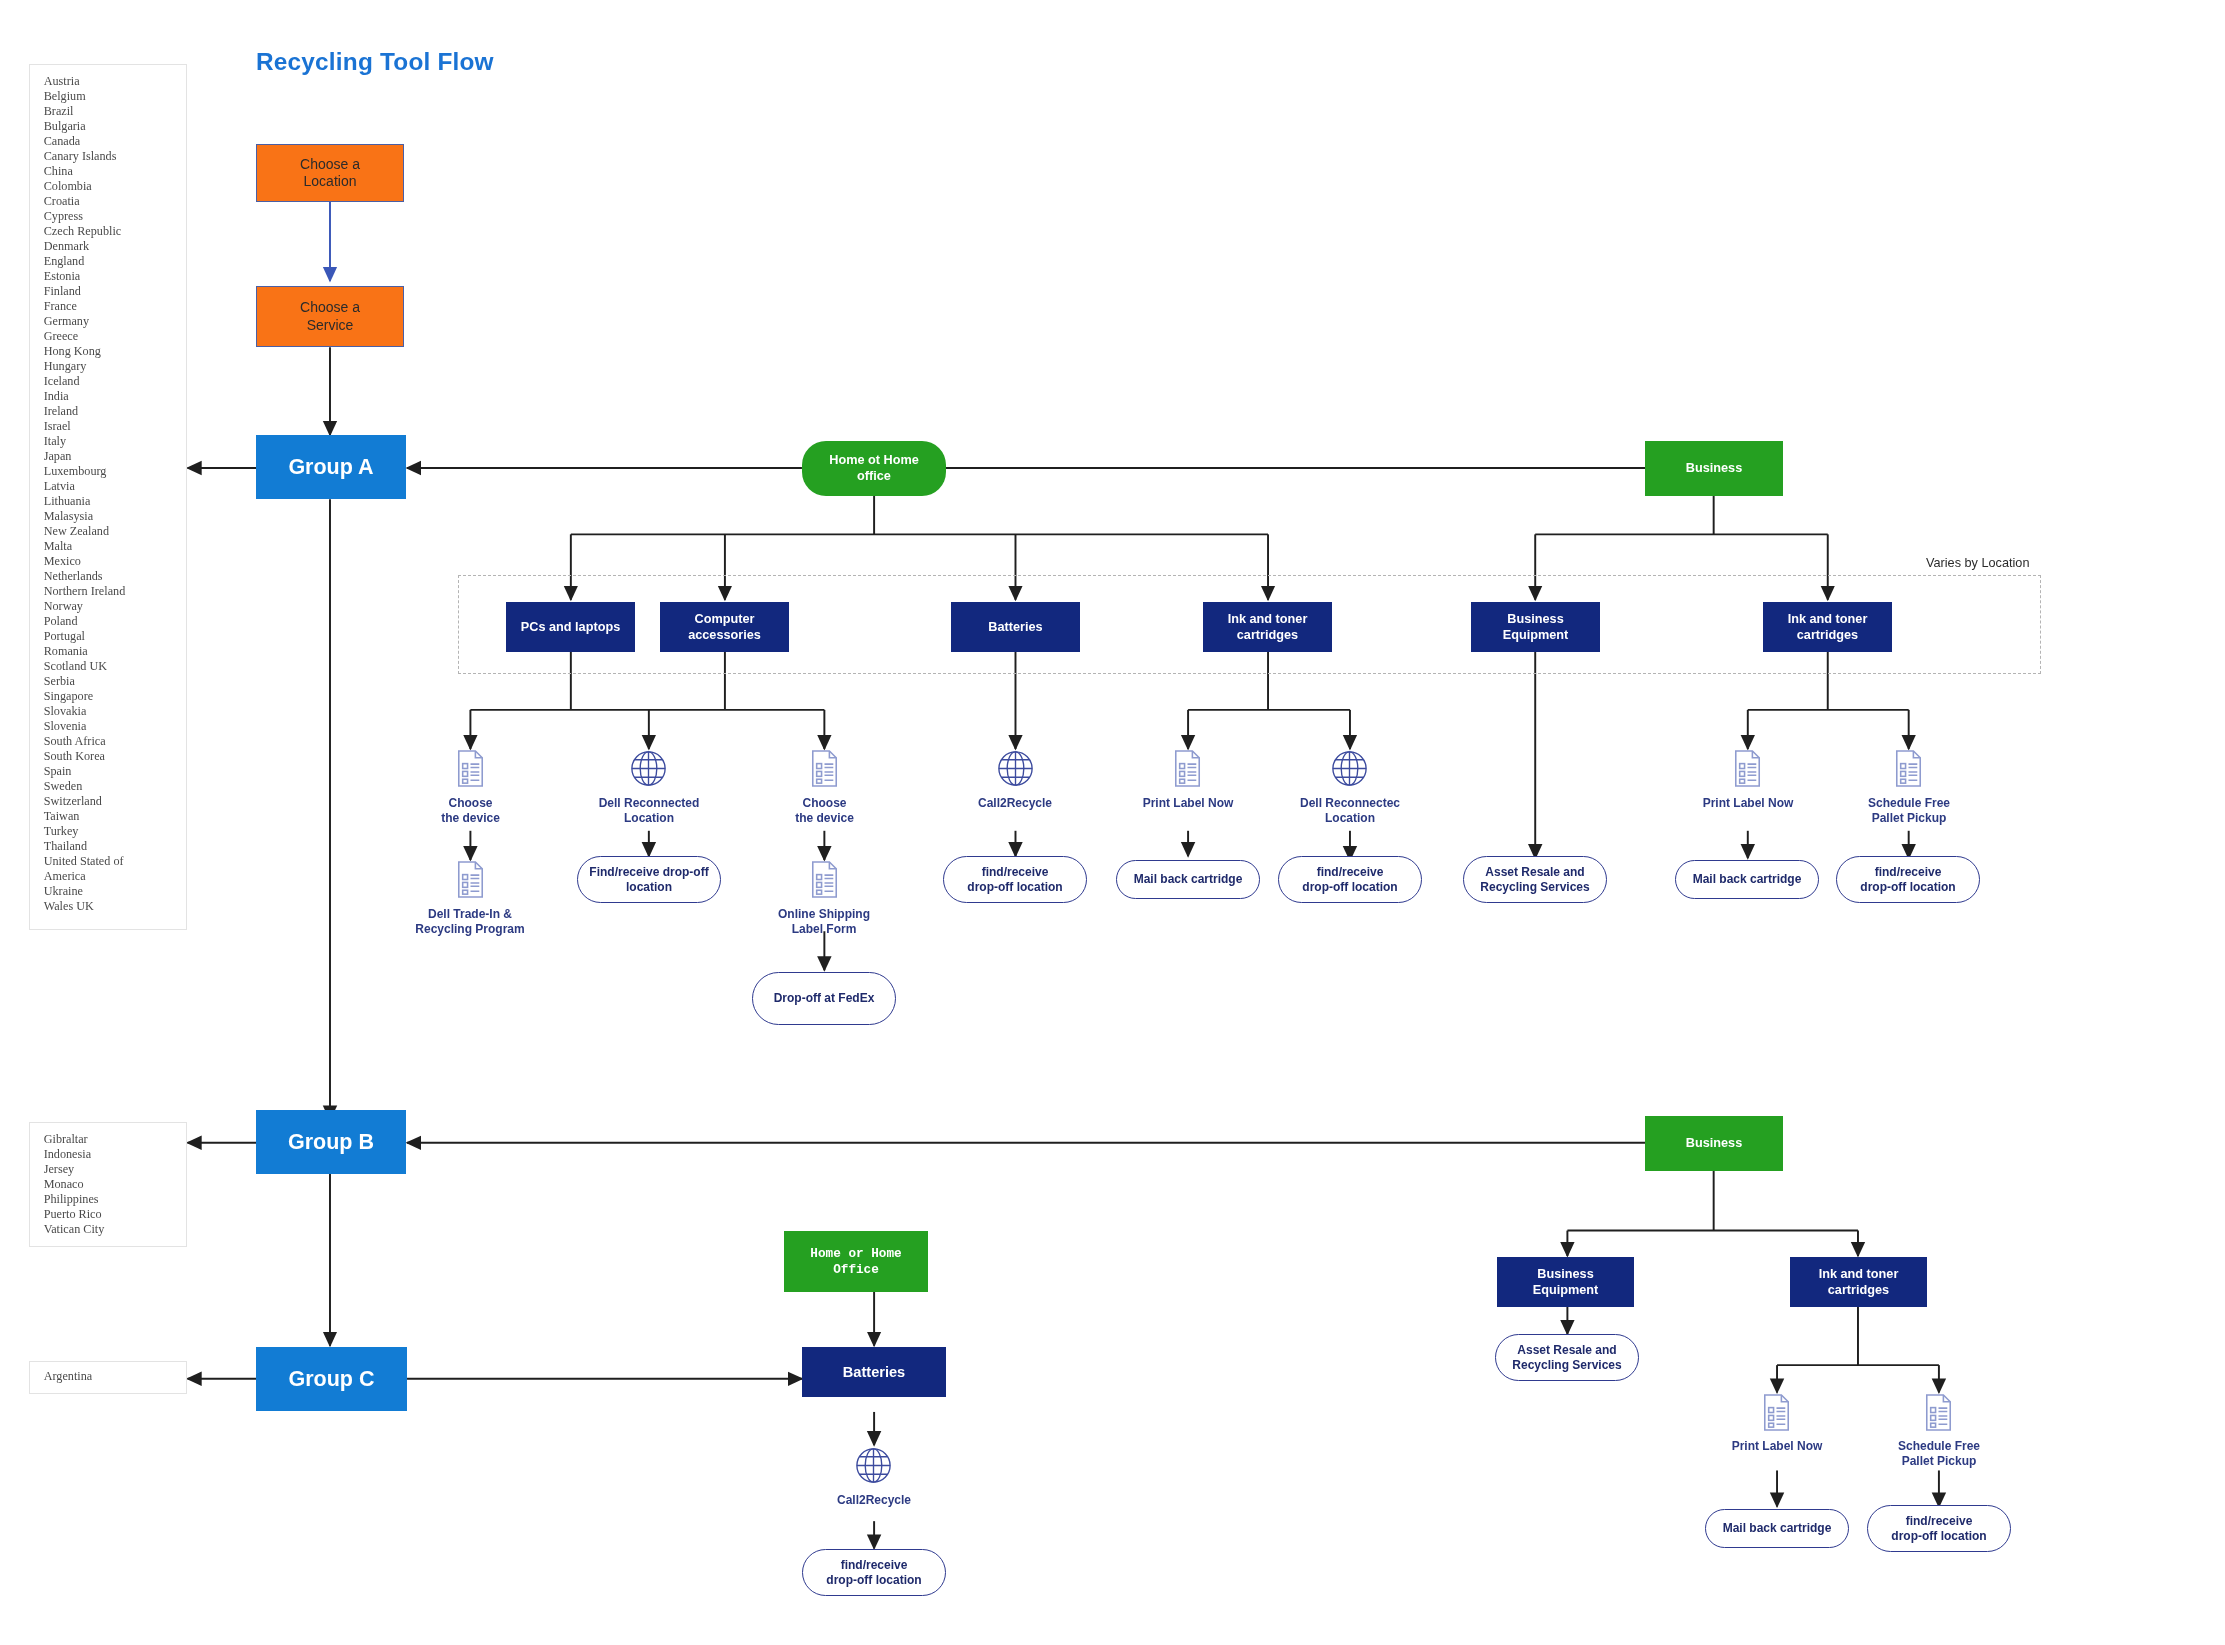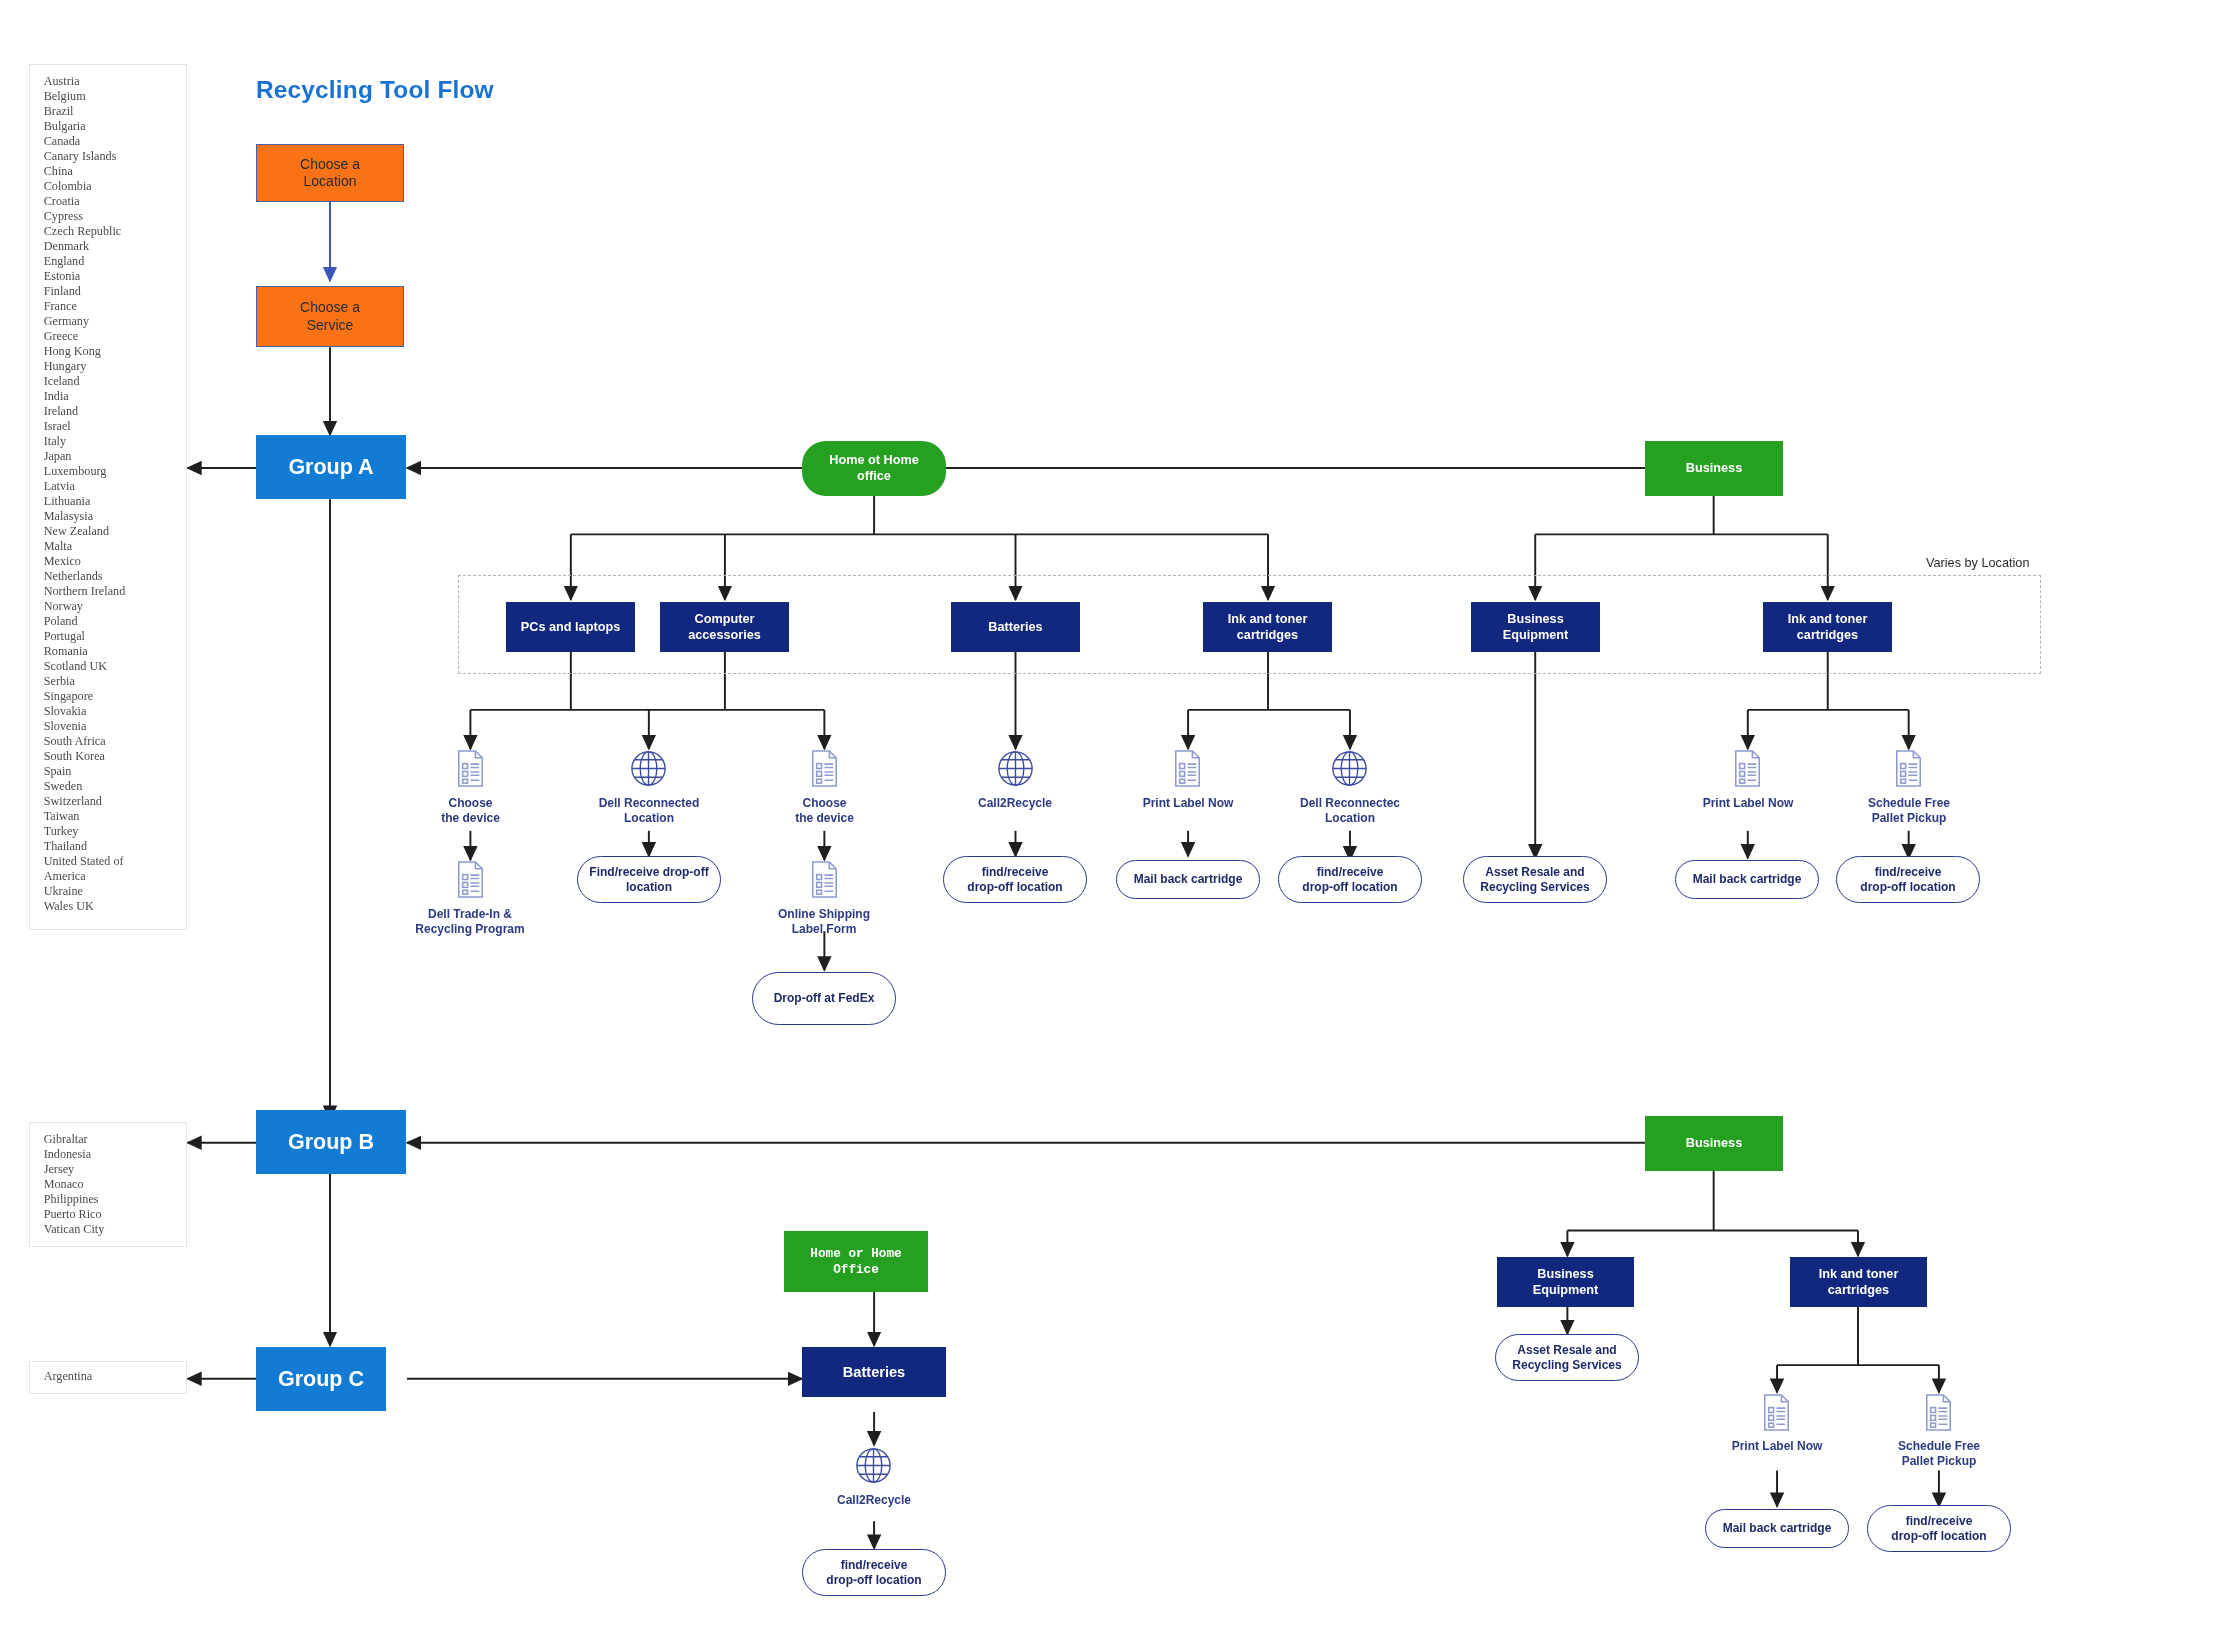--- a/index.html
+++ b/index.html
@@ -151,21 +151,21 @@
       <path d="M417,1414 L822,1414" marker-end="url(#ar)"></path>
 
       <path d="M896,1318 L896,1380" marker-end="url(#ar)"></path>
 
       <path d="M896,1448 L896,1482" marker-end="url(#ar)"></path>
 
       <path d="M896,1560 L896,1588" marker-end="url(#ar)"></path>
     </g>
   </svg>
 
-  <div class="title" style="left:256px;top:76px;">Recycling Tool Flow</div>
+  <div class="title" style="left:256px;top:48px;">Recycling Tool Flow</div>
 
   <div class="country-panel" style="left:29px;top:64px;width:158px;height:866px;">
     <ul id="list-a">
         <li>Austria</li>
         <li>Belgium</li>
         <li>Brazil</li>
         <li>Bulgaria</li>
         <li>Canada</li>
         <li>Canary Islands</li>
         <li>China</li>
@@ -254,21 +254,21 @@
   </div>
 
   <div class="group-box" style="left:256px;top:435px;width:150px;height:64px;">
     <span>Group A</span>
   </div>
 
   <div class="group-box" style="left:256px;top:1110px;width:150px;height:64px;">
     <span>Group B</span>
   </div>
 
-  <div class="group-box" style="left:256px;top:1347px;width:130px;height:64px;">
+  <div class="group-box" style="left:256px;top:1347px;width:151px;height:64px;">
     <span>Group C</span>
   </div>
 
   <div class="green-box" style="left:802px;top:441px;width:144px;height:55px;border-radius:24px;">
     <span>
       <span>Home ot Home</span><br>
       <span>office</span>
     </span>
   </div>
 

